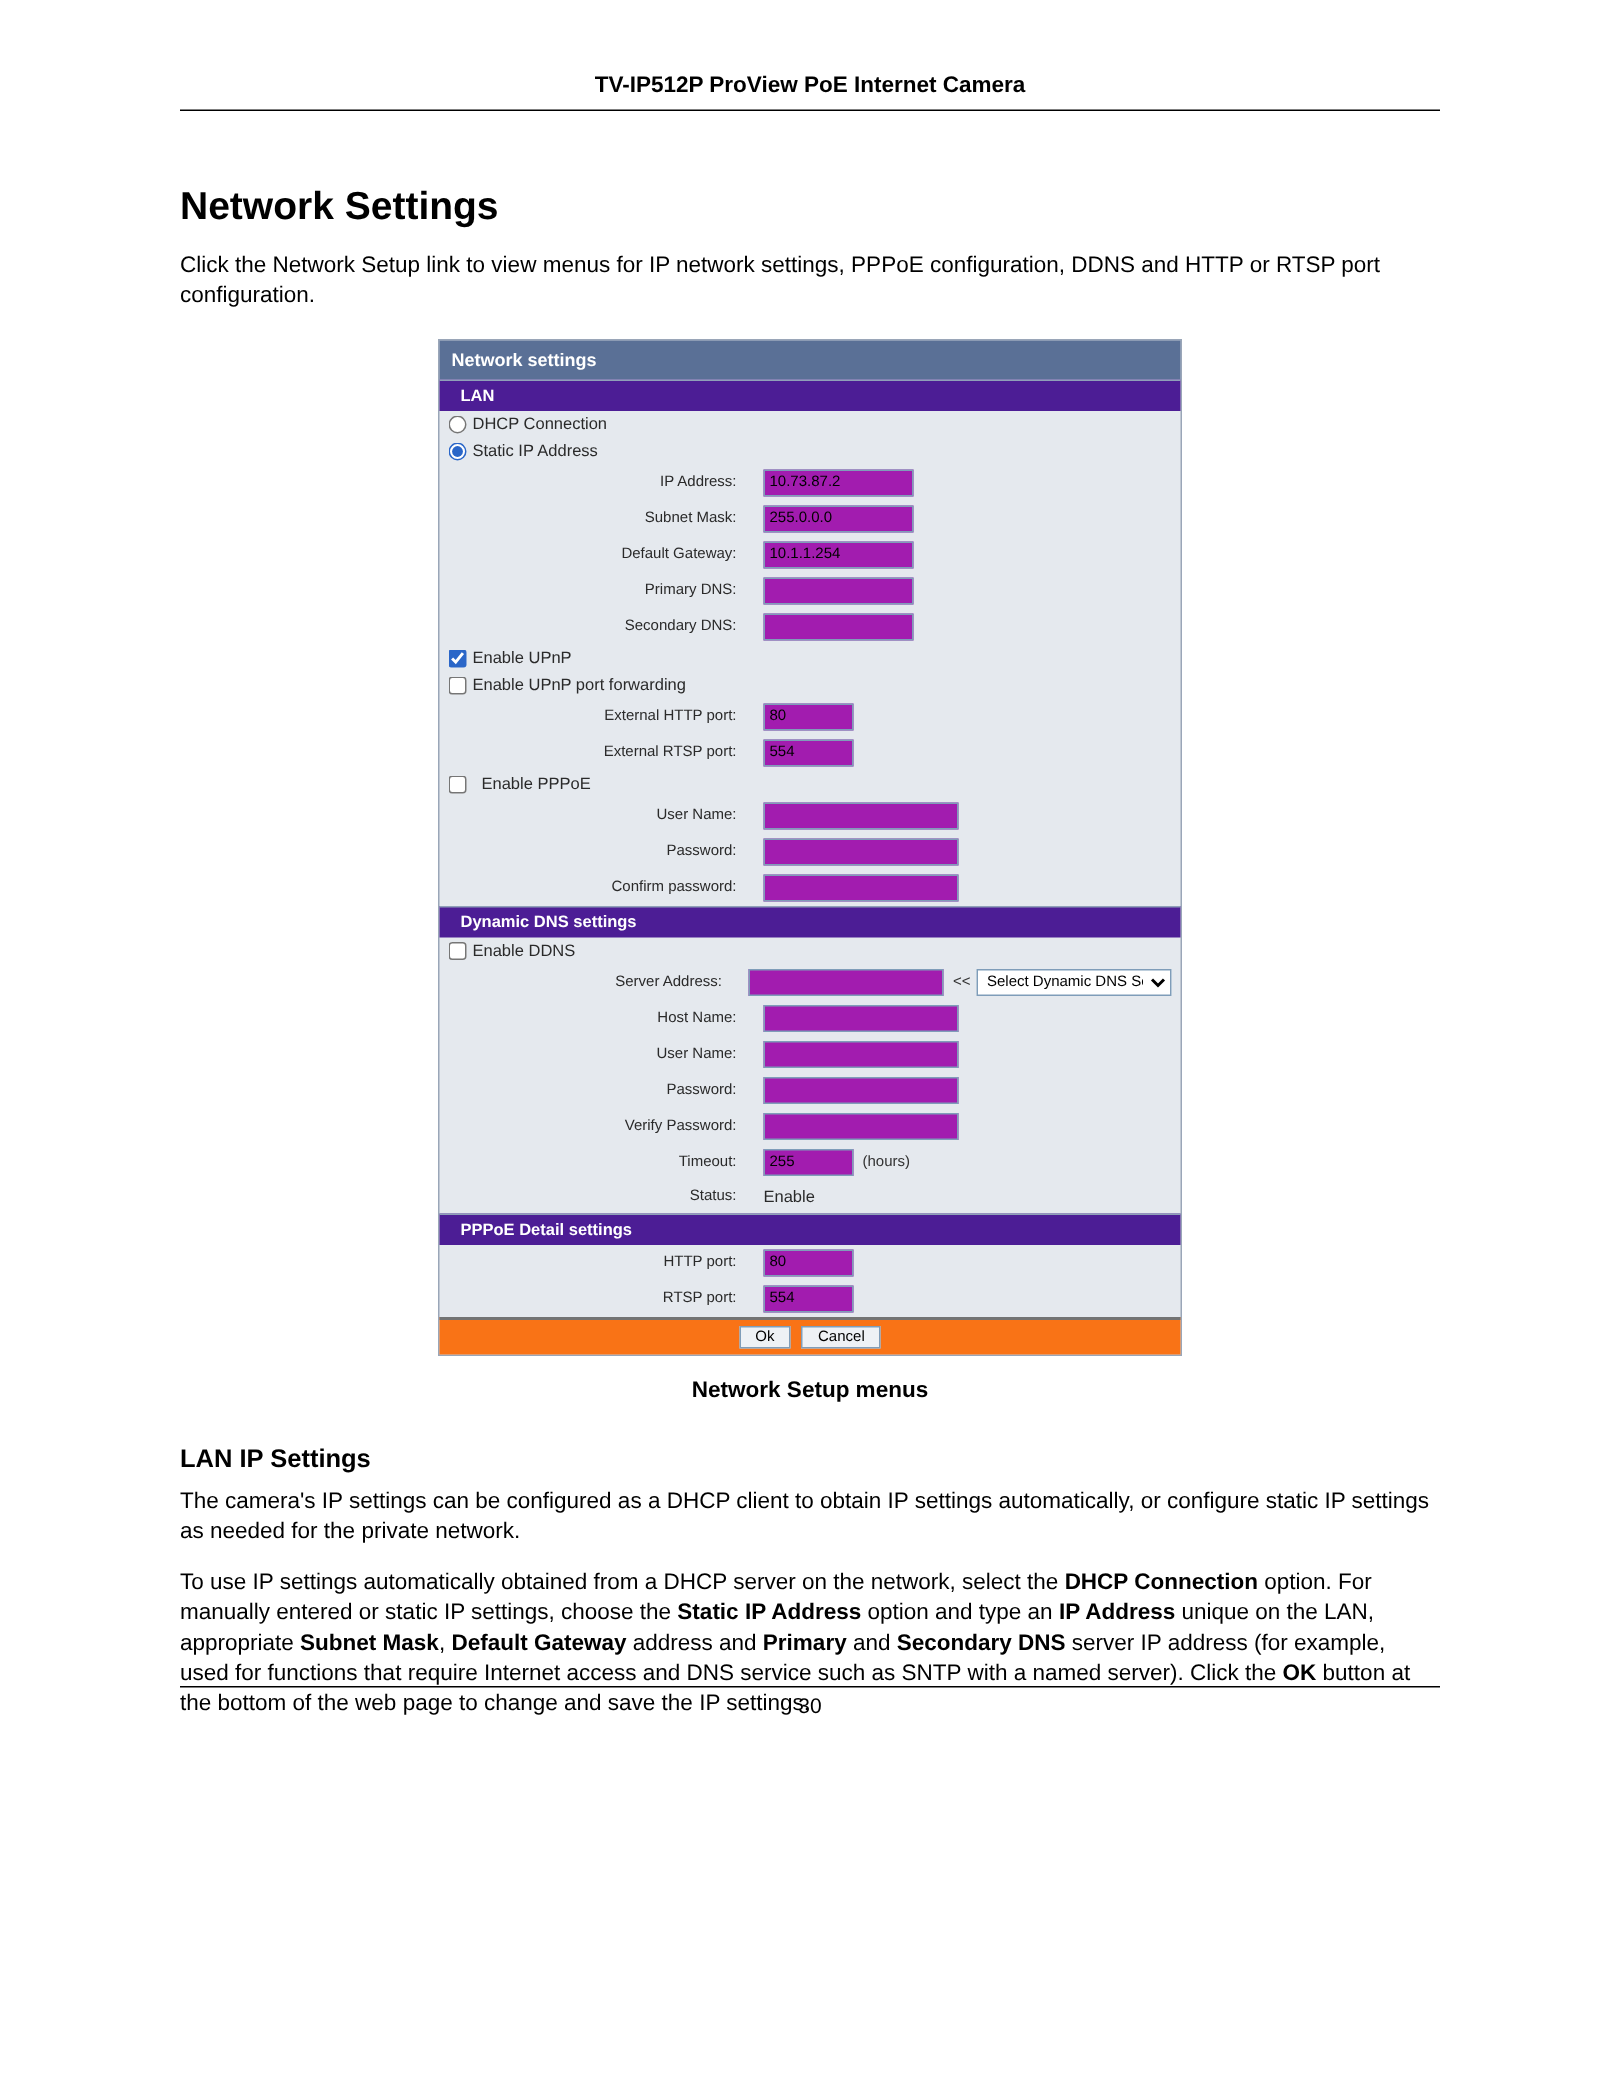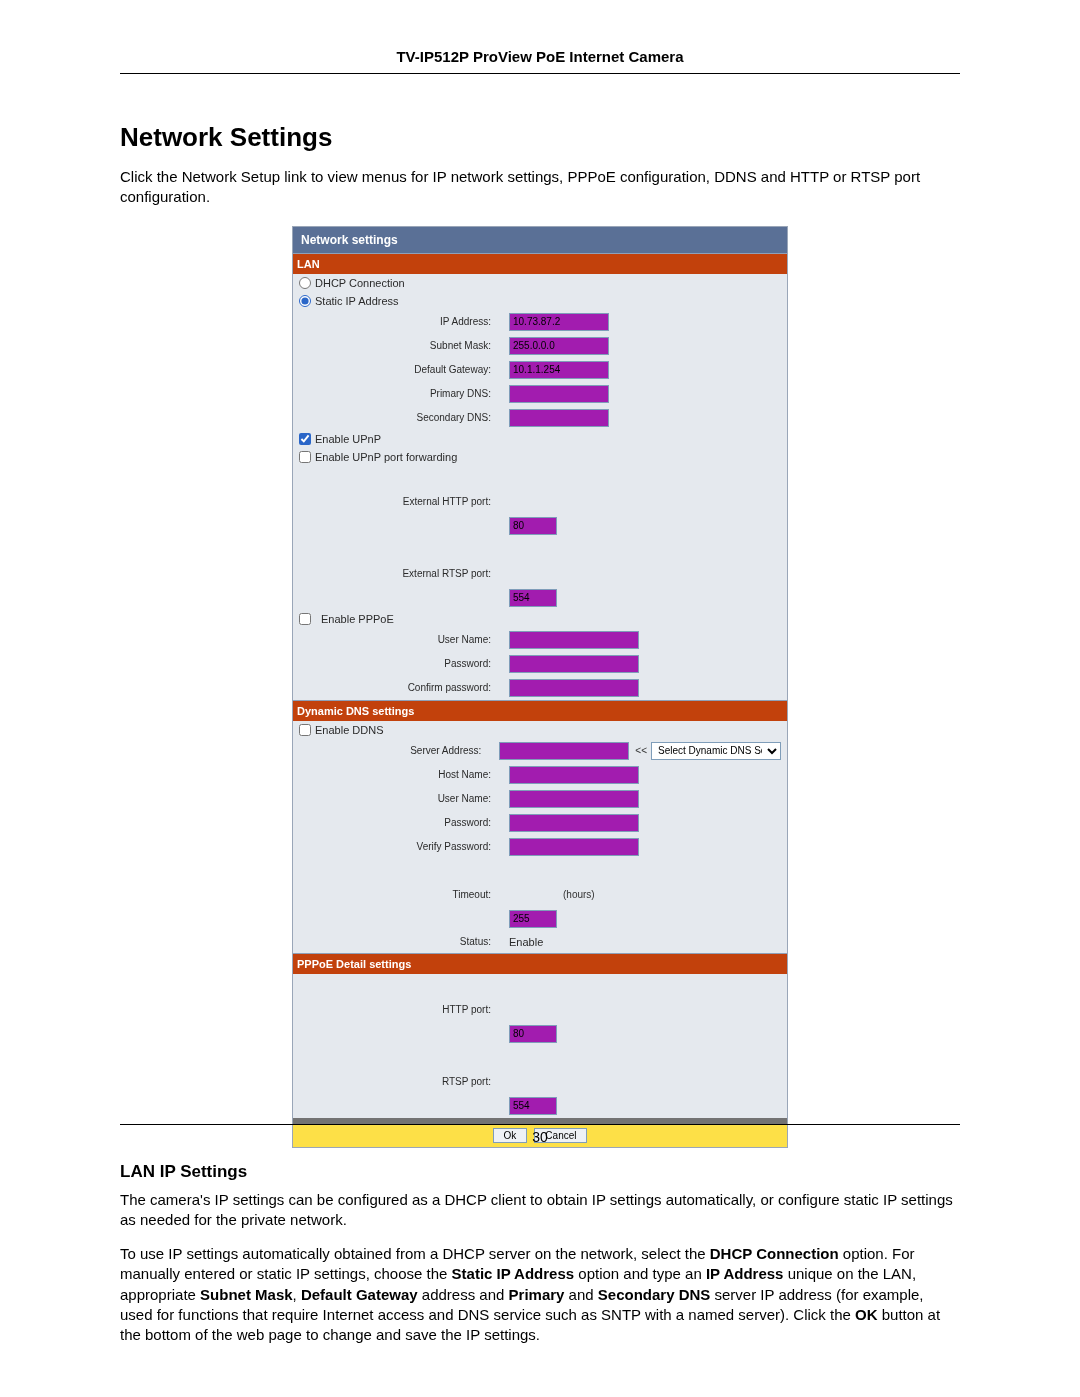--- a/index.html
+++ b/index.html
@@ -45,24 +45,24 @@
     color: #2a2a2a;
   }
   .panel-title {
     background: #5a7096;
     color: #ffffff;
     font-weight: bold;
     padding: 6px 8px;
     font-size: 12px;
   }
   .section-header {
-    background: #c2410c;
+    background: #4c1d95;
     color: #ffffff;
     font-weight: bold;
-    padding: 4px 4px;
+    padding: 4px 14px;
     font-size: 11px;
     border-top: 1px solid #8fa0b8;
   }
   .row {
     display: flex;
     align-items: center;
     padding: 3px 6px;
     min-height: 22px;
   }
   .row-check {
@@ -83,45 +83,45 @@
     align-items: center;
     gap: 4px;
   }
   .txt {
     border: 1px solid #7f9db9;
     height: 18px;
     font-size: 10px;
     padding: 1px 3px;
     background: #a21caf;
   }
-  .w-short { width: 48px; margin-top: 48px; }
+  .w-short { width: 60px; }
   .w-ip    { width: 100px; }
   .w-med   { width: 130px; }
   .w-sel   { width: 130px; }
   .sel {
     border: 1px solid #7f9db9;
     height: 18px;
     font-size: 10px;
     background: #fff;
     padding: 0 2px;
   }
   .cb, .rb {
     width: 12px; height: 12px;
     accent-color: #2a66c8;
   }
   .after-text {
     font-size: 10px;
     color: #333;
     margin-left: 2px;
   }
   .btn-row {
-    background: #fde047;
+    background: #f97316;
     text-align: center;
     padding: 4px 0;
-    border-top: 6px solid #737373;
+    border-top: 2px solid #737373;
   }
   .btn {
     background: #eef1f5;
     border: 1px solid #7f9db9;
     font-size: 10px;
     padding: 1px 10px;
     margin: 0 2px;
     cursor: pointer;
   }
   .caption {
@@ -318,20 +318,21 @@
           </div>
       </div>
 
       <div class="btn-row">
         <button class="btn">Ok</button>
         <button class="btn">Cancel</button>
       </div>
     </div>
   </div>
 
+  <div class="caption">Network Setup menus</div>
 
   <div class="sub-heading">LAN IP Settings</div>
   <div class="body-para">The camera's IP settings can be configured as a DHCP client to obtain IP settings automatically, or configure static IP settings as needed for the private network.</div>
   <div class="body-para">
     <span>To use IP settings automatically obtained from a DHCP server on the network, select the </span><b>DHCP Connection</b><span> option. For manually entered or static IP settings, choose the </span><b>Static IP Address</b><span> option and type an </span><b>IP Address</b><span> unique on the LAN, appropriate </span><b>Subnet Mask</b><span>, </span><b>Default Gateway</b><span> address and </span><b>Primary</b><span> and </span><b>Secondary DNS</b><span> server IP address (for example, used for functions that require Internet access and DNS service such as SNTP with a named server). Click the </span><b>OK</b><span> button at the bottom of the web page to change and save the IP settings.</span>
   </div>
 </div>
 
 <div class="footer">30</div>
 

